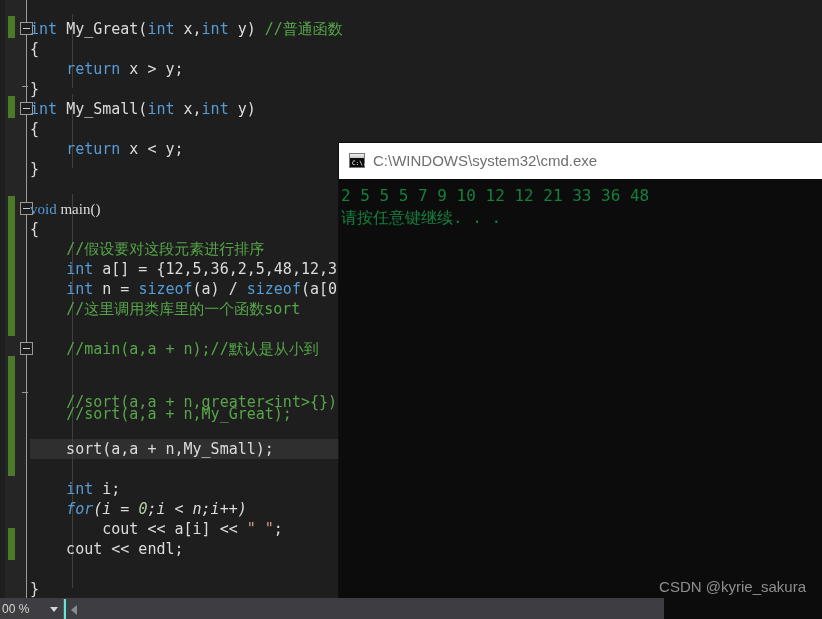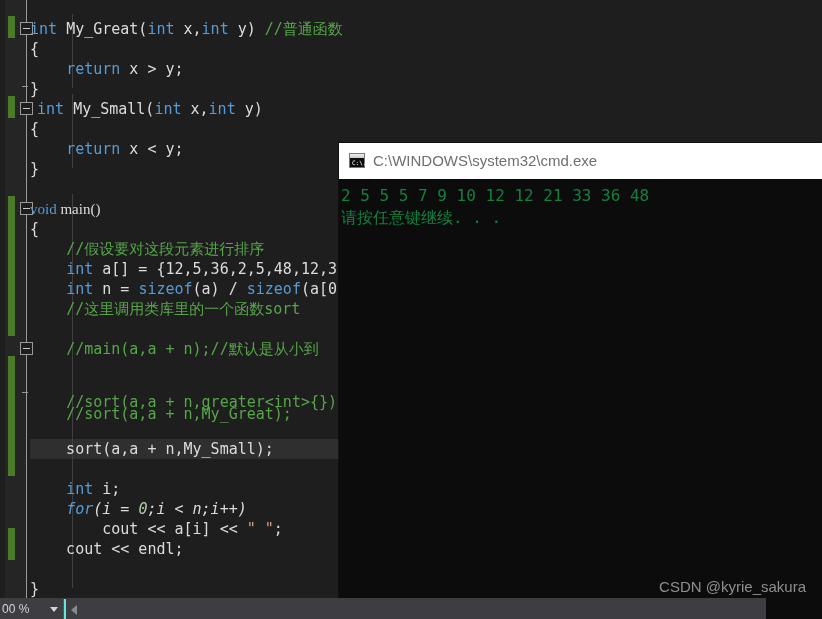--- a/index.html
+++ b/index.html
@@ -98,21 +98,21 @@
   .indent-guide {
     position: absolute;
     width: 1px;
     background: #404040;
   }
 
   
   #statusbar {
     position: absolute;
     left: 0; bottom: 0;
-    width: 766px; height: 21px;
+    width: 664px; height: 21px;
     background: #5eead4;
     border-top: 1px solid #3e3e42;
   }
   .zoom-combo {
     position: absolute;
     left: 0; top: 0;
     width: 63px; height: 21px;
     background: #3e3e42;
     color: #d4d4d4;
     font-family: "Liberation Sans", sans-serif;
@@ -261,21 +261,21 @@
     <div id="indent-guides">
         <div class="indent-guide" style="left: 42px; top: 14px; height: 74px;"></div>
         <div class="indent-guide" style="left: 42px; top: 94px; height: 74px;"></div>
         <div class="indent-guide" style="left: 42px; top: 194px; height: 394px;"></div>
       </div>
     <div id="code-lines">
         <div class="cline" style="top: 19px; text-align: right;"><span class="kw">int </span><span class="plain">My_Great(</span><span class="kw">int</span><span class="plain"> x,</span><span class="kw">int</span><span class="plain"> y) </span><span class="cmt">//普通函数</span></div>
         <div class="cline" style="top: 39px;"><span class="plain">{</span></div>
         <div class="cline" style="top: 59px;"><span class="plain">    </span><span class="kw">return</span><span class="plain"> x &gt; y;</span></div>
         <div class="cline" style="top: 79px;"><span class="plain">}</span></div>
-        <div class="cline" style="top: 99px; margin-left: 7px;"><span class="kw">int </span><span class="plain">My_Small(</span><span class="kw">int</span><span class="plain"> x,</span><span class="kw">int</span><span class="plain"> y)</span></div>
+        <div class="cline" style="top: 99px;"><span class="kw">int </span><span class="plain">My_Small(</span><span class="kw">int</span><span class="plain"> x,</span><span class="kw">int</span><span class="plain"> y)</span></div>
         <div class="cline" style="top: 119px;"><span class="plain">{</span></div>
         <div class="cline" style="top: 139px;"><span class="plain">    </span><span class="kw">return</span><span class="plain"> x &lt; y;</span></div>
         <div class="cline" style="top: 159px;"><span class="plain">}</span></div>
         <div class="cline" style="top: 199px; font-family: Liberation Serif, serif;"><span class="kw">void </span><span class="plain">main()</span></div>
         <div class="cline" style="top: 219px;"><span class="plain">{</span></div>
         <div class="cline" style="top: 239px;"><span class="plain">    </span><span class="cmt">//假设要对这段元素进行排序</span></div>
         <div class="cline" style="top: 259px;"><span class="plain">    </span><span class="kw">int</span><span class="plain"> a[] = {12,5,36,2,5,48,12,3</span></div>
         <div class="cline" style="top: 279px;"><span class="plain">    </span><span class="kw">int</span><span class="plain"> n = </span><span class="kw">sizeof</span><span class="plain">(a) / </span><span class="kw">sizeof</span><span class="plain">(a[0</span></div>
         <div class="cline" style="top: 299px;"><span class="plain">    </span><span class="cmt">//这里调用类库里的一个函数sort</span></div>
         <div class="cline" style="top: 339px;"><span class="plain">    </span><span class="cmt">//main(a,a + n);//默认是从小到</span></div>

